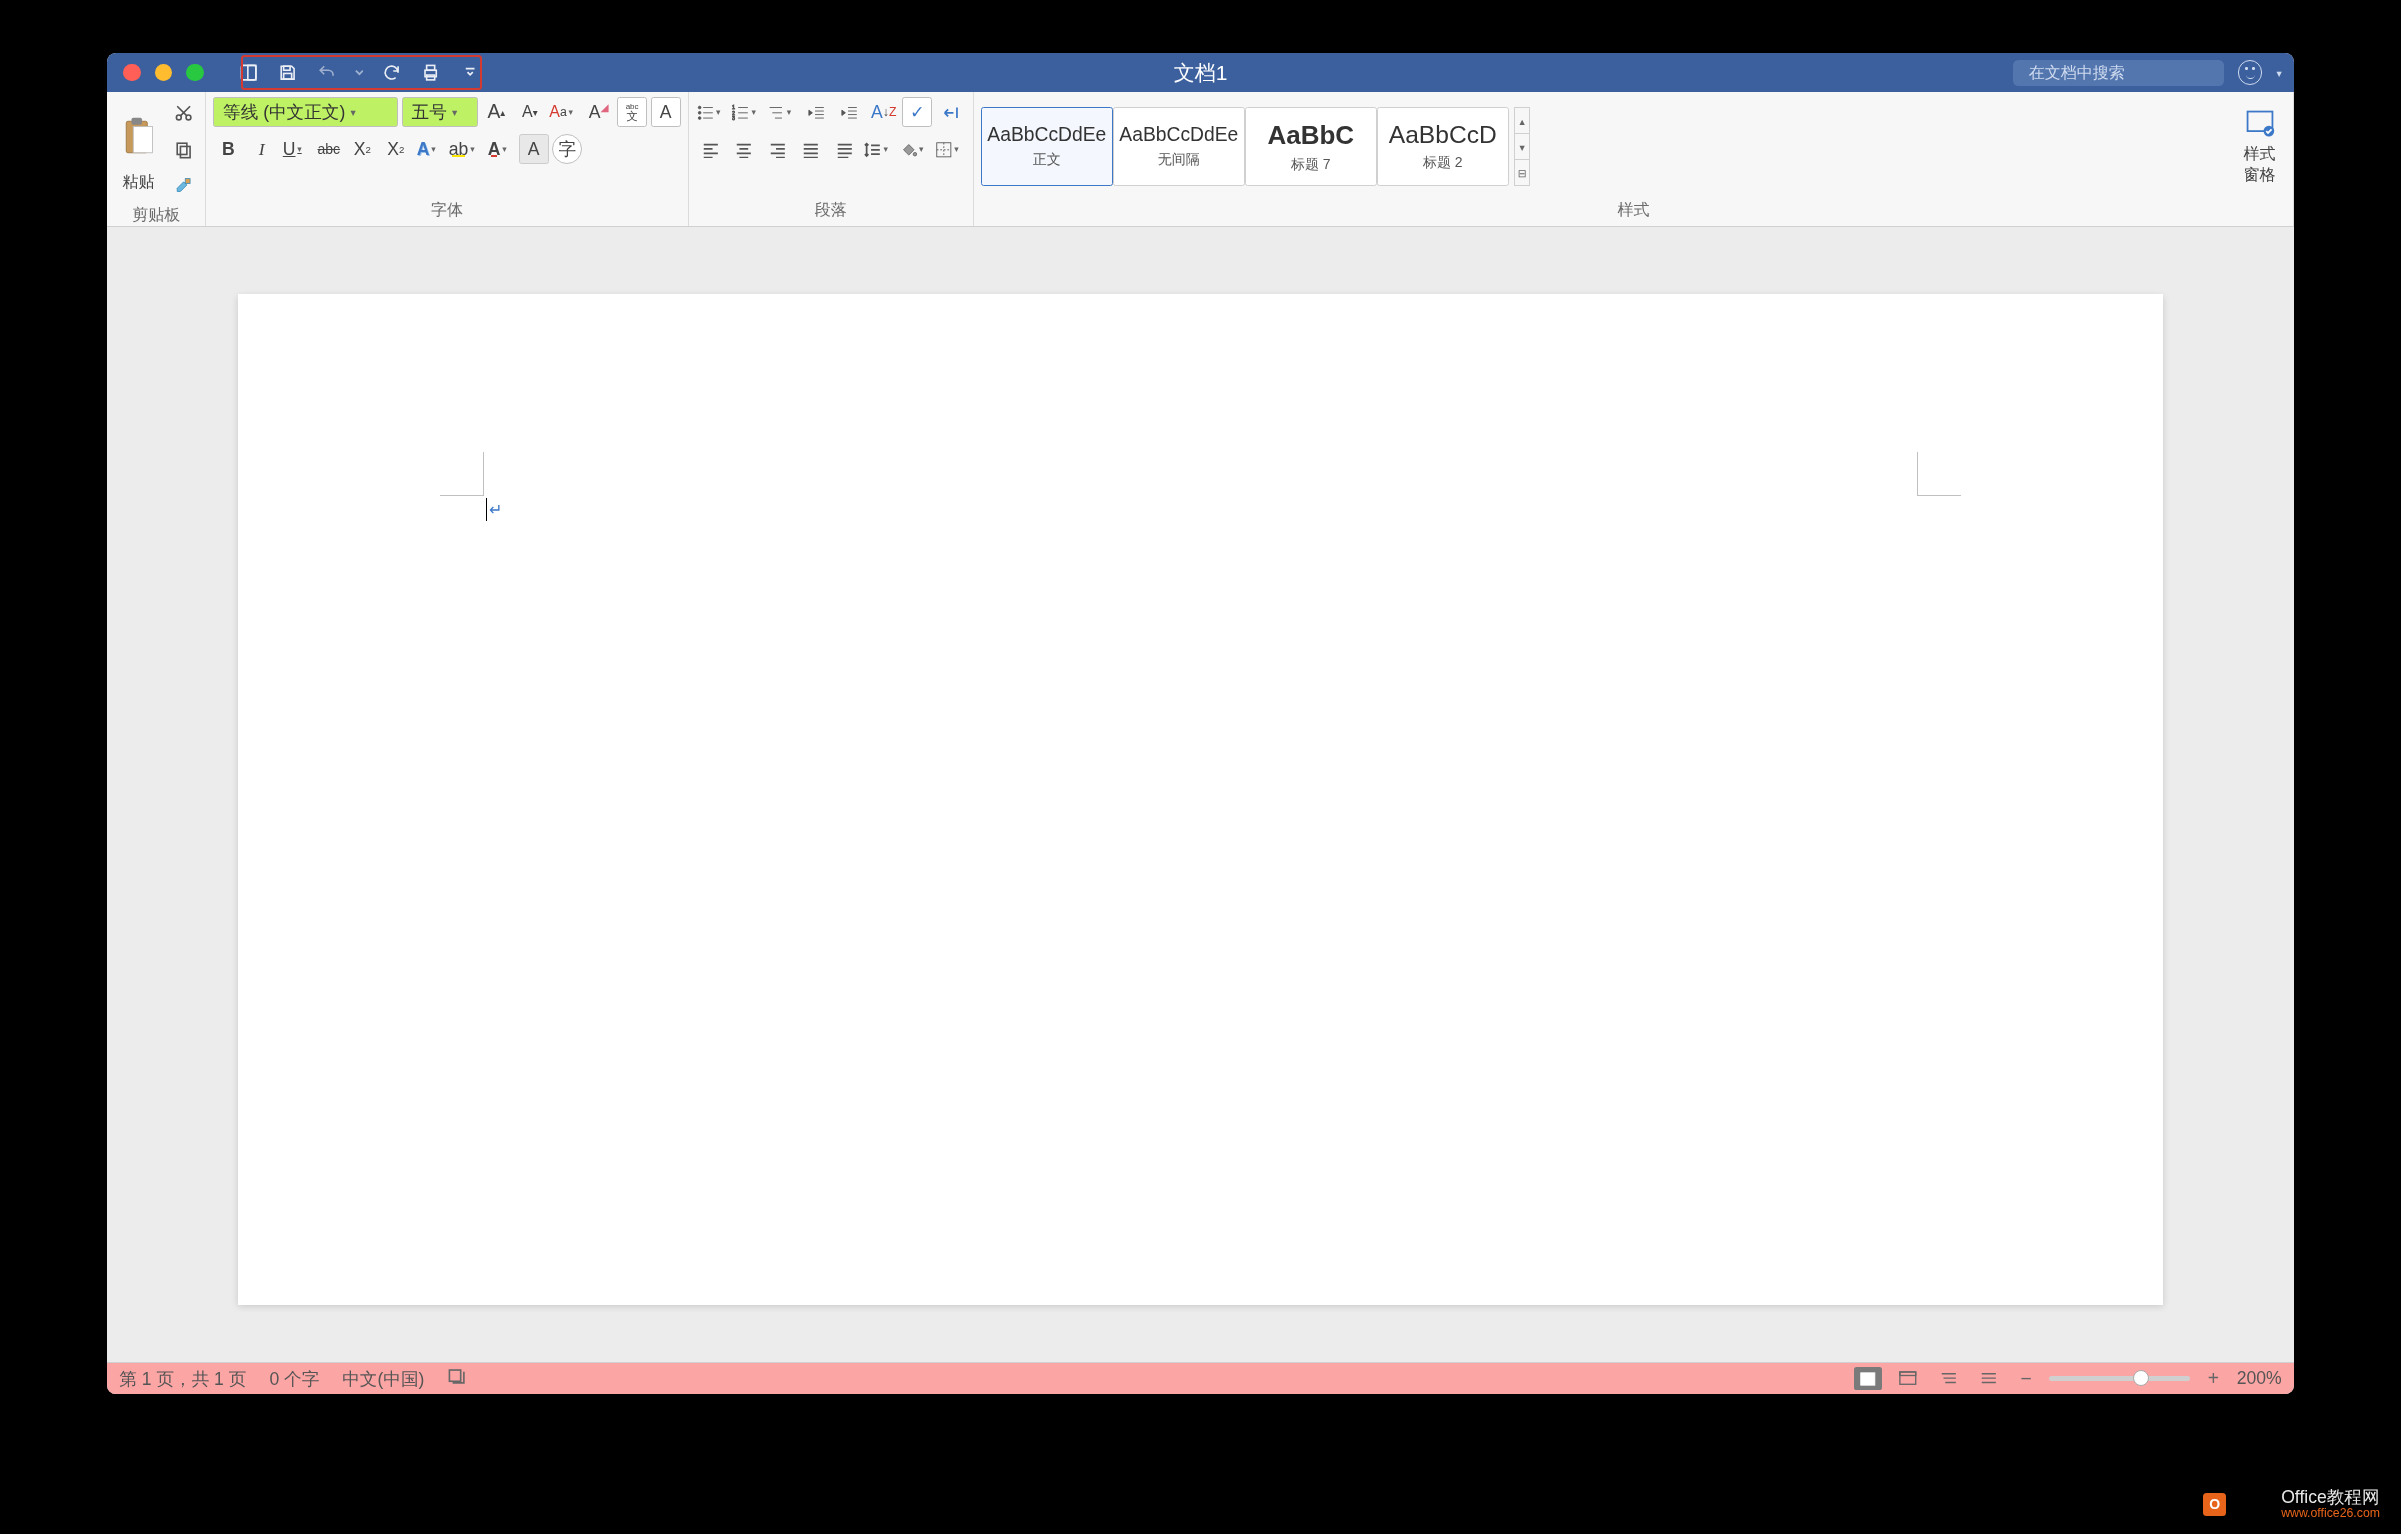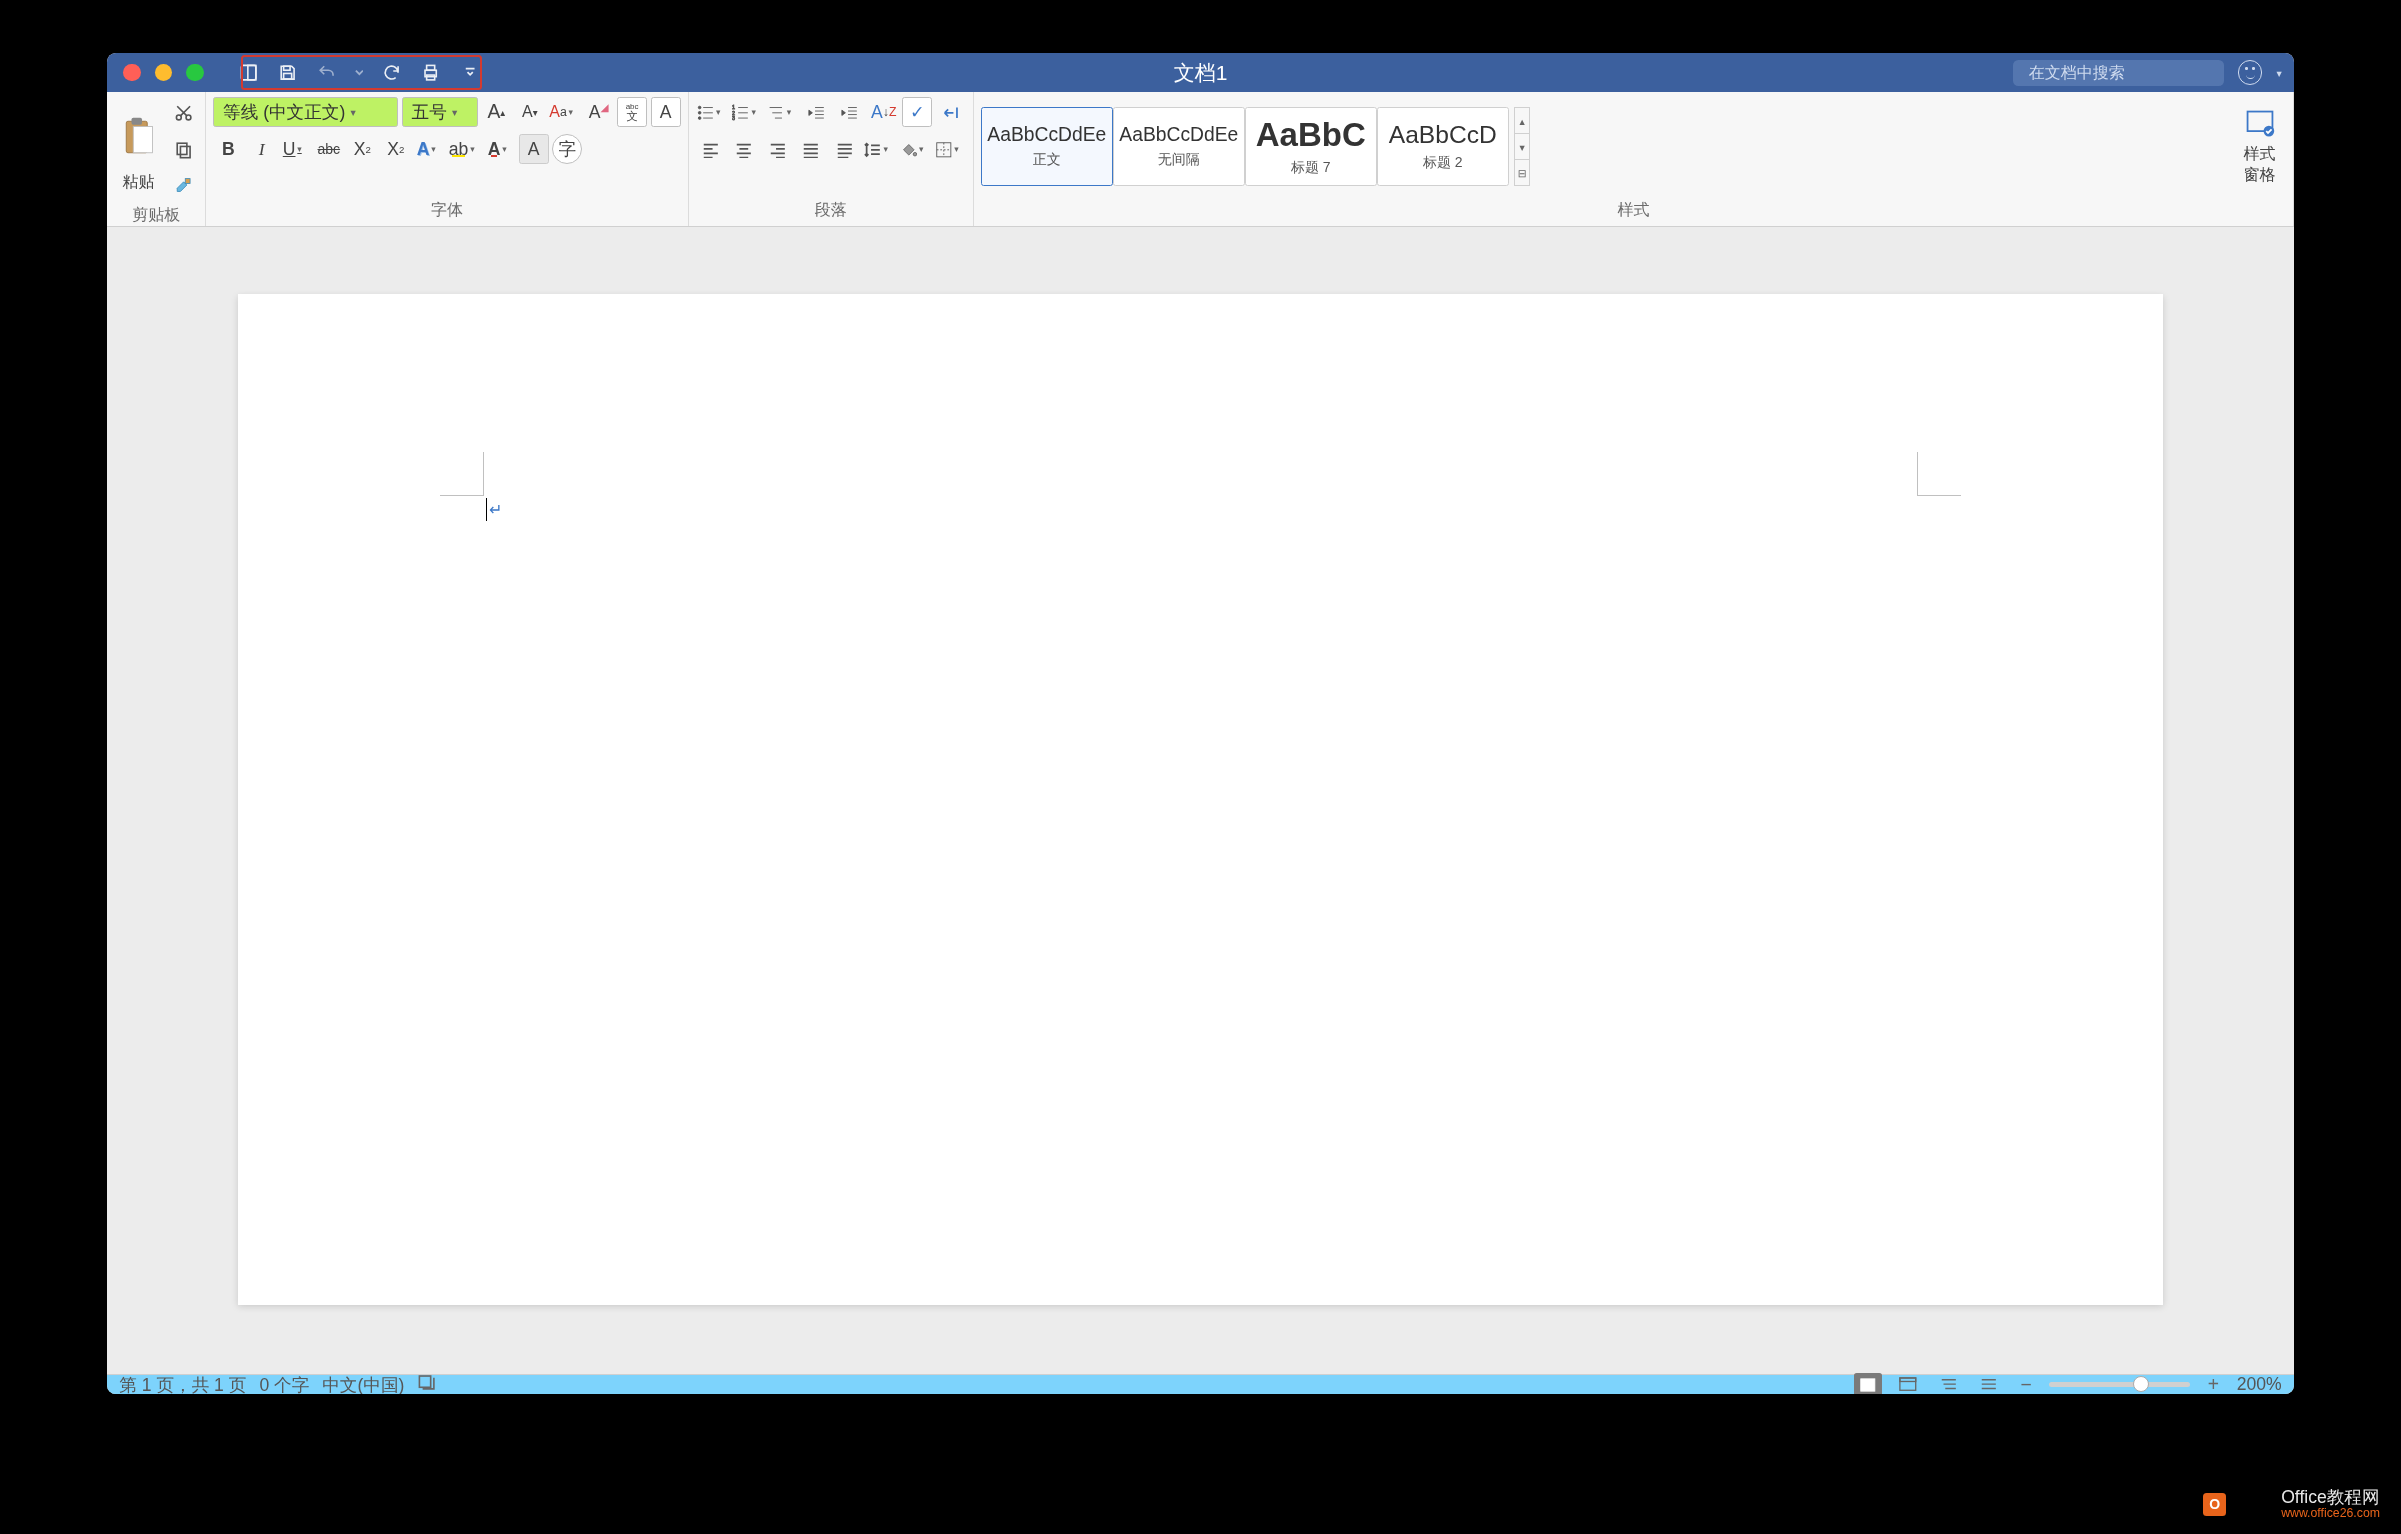--- a/index.html
+++ b/index.html
@@ -38,37 +38,37 @@
 .sbtn { min-width: 30px; height: 30px; border: 0.9px solid transparent; border-radius: 2.6px; display: flex; align-items: center; justify-content: center; font-size: 17.6px; color: #444; background: #fff0; position:relative;}
 .sbtn.boxed { border: 0.9px solid #bfbfbf; background: #fff; }
 .row { display: flex; gap: 3.5px; align-items: center; }
 .combo { height: 30px; border: 0.9px solid #bfbfbf; background: #bef264; display: flex; align-items: center; padding: 0 5.3px 0 8.8px; font-size: 17.6px; color: #333; border-radius: 2.6px; gap: 5.3px; }
 .combo .chev { font-size: 10.5px; color: #666; }
 .split-chev { width: 10.5px; font-size: 8.8px; color: #666; margin-left: 1.8px; }
 .styles-gallery { display: flex; gap: 0; }
 .style-item { width: 132px; height: 79px; border: 0.9px solid #d0d0d0; background: #fff; display: flex; flex-direction: column; align-items: center; justify-content: center; border-radius: 2.6px; }
 .style-item.active { border: 1.8px solid #3c78c8; background: #f4f8fe; }
 .style-sample { font-size: 19.3px; color: #333; }
-.style-sample.h1 { font-size: 33px; font-weight: 600; }
+.style-sample.h1 { font-size: 26px; font-weight: 600; }
 .style-sample.h2 { font-size: 24.6px; }
 .style-name { font-size: 14px; color: #555; margin-top: 5.3px; }
 .gallery-nav { width: 16px; display: flex; flex-direction: column; border: 0.9px solid #d0d0d0; }
 .gallery-nav div { flex: 1; display: flex; align-items: center; justify-content: center; font-size: 10.5px; color: #666; border-bottom: 0.9px solid #d0d0d0; }
 .gallery-nav div:last-child { border: none; }
 .pane-btn { width: 53px; display: flex; flex-direction: column; align-items: center; justify-content: center; gap: 3.5px; font-size: 16px; color: #444; }
 
 .doc-area { position: absolute; top: 206px; bottom: 32px; left: 0; right: 0; background: #ececec; overflow: auto; }
 .doc-area-inner { padding: 35px 0; display: flex; justify-content: center; }
 .page { width: 1925px; height: 1011px; background: #fff; box-shadow: 0 1.8px 7px rgba(0,0,0,.15); position: relative; }
 .margin-mark-tl { position: absolute; top: 202px; left: 246px; width: 44px; height: 44px; border-right: 0.9px solid #c0c0c0; border-bottom: 0.9px solid #c0c0c0; transform: translate(-44px,-44px); }
 .margin-mark-tr { position: absolute; top: 202px; right: 246px; width: 44px; height: 44px; border-left: 0.9px solid #c0c0c0; border-bottom: 0.9px solid #c0c0c0; transform: translate(44px,-44px); }
 .cursor { position: absolute; top: 204px; left: 248px; width: 0.9px; height: 23px; background: #000; }
 .para-mark { position: absolute; top: 206px; left: 251px; font-size: 16px; color: #3c78c8; }
 
-.status-bar { position: absolute; bottom: 0; height: 20px; left: 0; right: 0; background: #7dd3fc; border-top: 0.9px solid #d0d0d0; display: flex; align-items: center; font-size: 17.6px; color: #555; padding: 0 12.3px; gap: 13px; }
+.status-bar { position: absolute; bottom: 0; height: 32px; left: 0; right: 0; background: #fca5a5; border-top: 0.9px solid #d0d0d0; display: flex; align-items: center; font-size: 17.6px; color: #555; padding: 0 12.3px; gap: 23px; }
 .status-right { position: absolute; right: 12.3px; display: flex; align-items: center; gap: 12.3px; }
 .view-btn { width: 28px; height: 23px; border: 0.9px solid transparent; display:flex;align-items:center;justify-content:center;color:#666;}
 .view-btn.active { background: #7a7a7a; color: #fff; border-radius:2.6px;}
 .zoom-slider { width: 141px; height: 5.3px; background: #d0d0d0; border-radius: 2.6px; position: relative; }
 .zoom-thumb { position: absolute; top: -6.2px; left: 84px; width: 16px; height: 16px; background: #fff; border: 0.9px solid #aaa; border-radius: 50%; }
 
 .watermark { position: absolute; right: 21px; bottom: 16px; color: #fff; font-size: 17.6px; display: flex; align-items: center; gap: 7px; z-index: 100; }
 .wm-badge { width: 23px; height: 23px; background: #e8641b; border-radius: 3.5px; display:flex;align-items:center;justify-content:center;color:#fff;font-weight:bold;font-size:14px;}
 .wm-text { display:flex;flex-direction:column;line-height:1;margin-left:48px;}
 .wm-main { color: #e8e8e8; font-weight: 500; }

